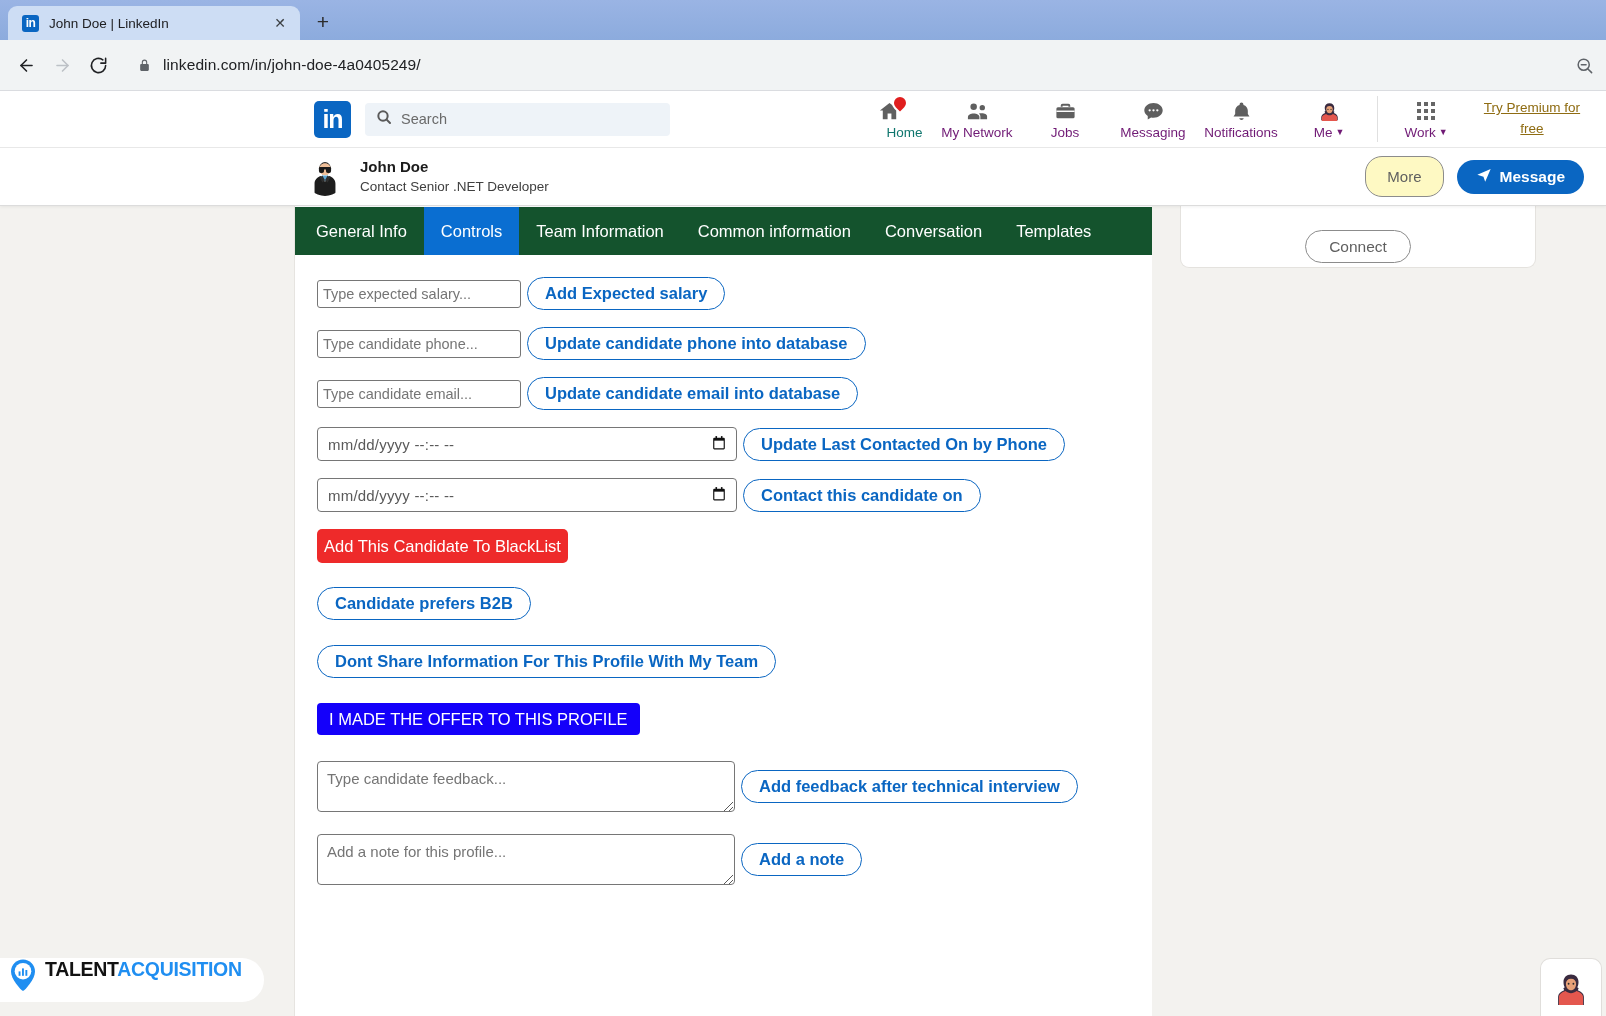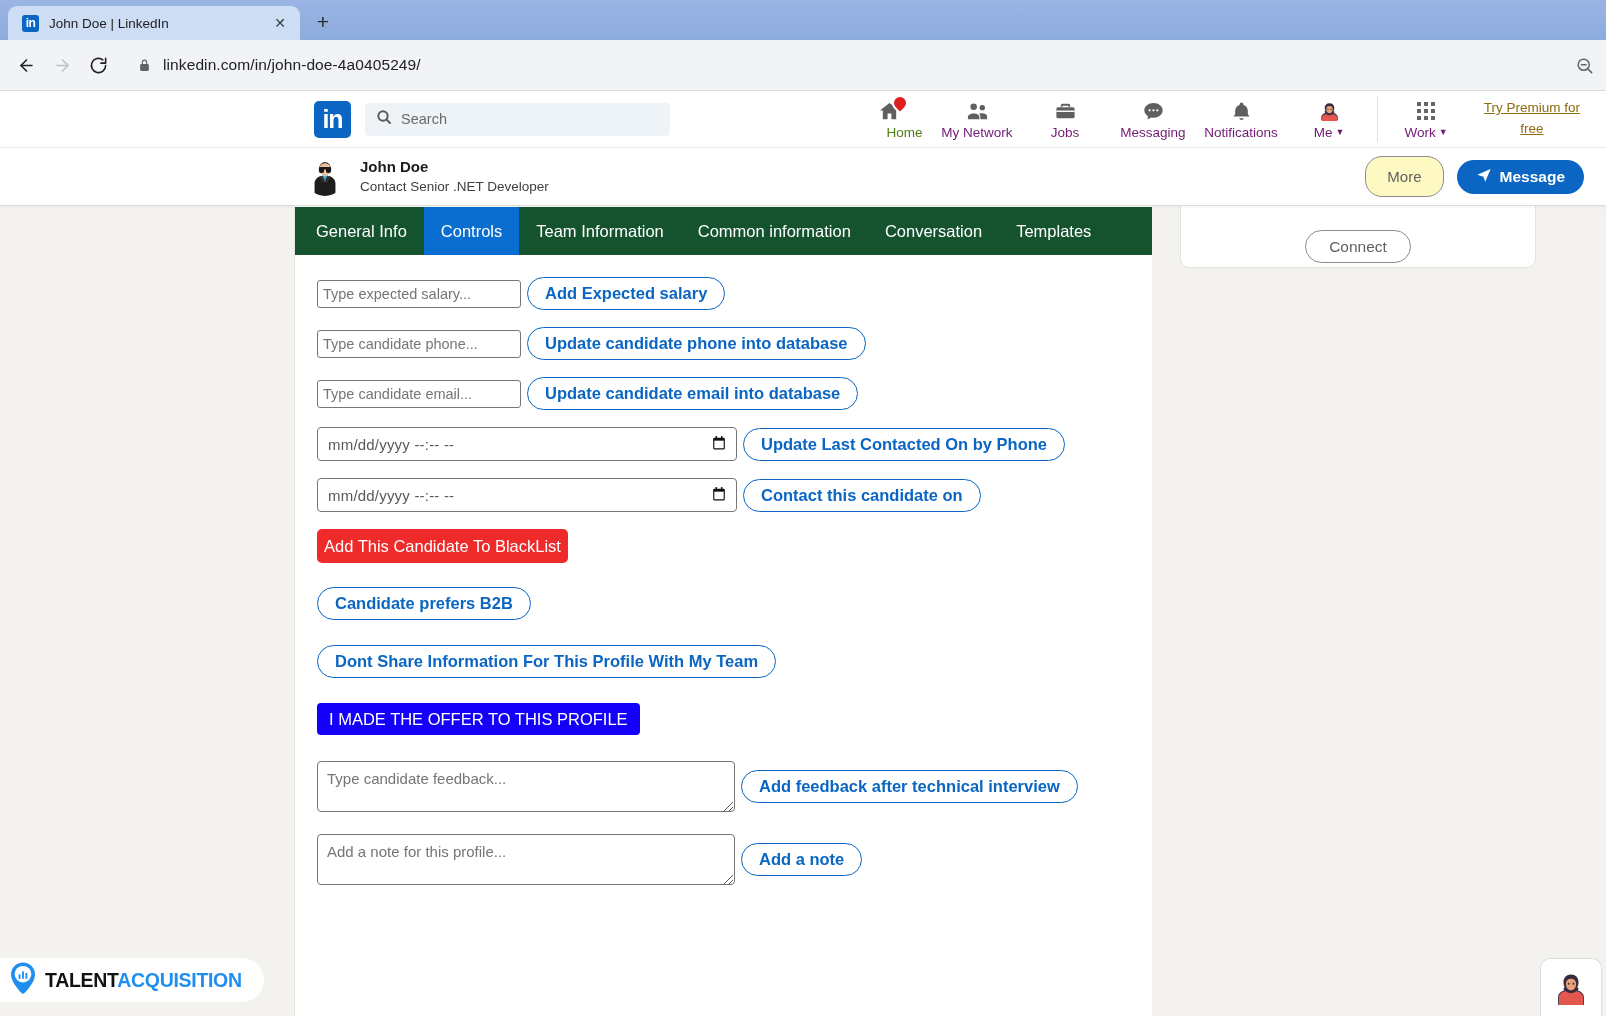--- a/index.html
+++ b/index.html
@@ -164,21 +164,21 @@
     display: flex;
     flex-direction: column;
     align-items: center;
     justify-content: center;
     gap: 1px;
     color: #666666;
     position: relative;
   }
   .li-nav-item .ico { height: 25px; display:flex; align-items:center; justify-content:center; position: relative; }
   .li-nav-item .lbl { font-size: 13.5px; color: #701a75; white-space: nowrap; display:flex; align-items:center; gap:3px; }
-  .li-nav-item.active .lbl { color: #4d7c0f; margin-left: 31px; }
+  .li-nav-item.active .lbl { color: #0f766e; margin-left: 31px; }
   .badge-dot {
     position: absolute;
     top: -4px; right: -7px;
     width: 16px; height: 16px;
     background: #e01e1e;
     border-radius: 50% 50% 50% 0;
     transform: rotate(-45deg);
     border: 2px solid #ffffff;
   }
   .nav-divider {
@@ -424,21 +424,20 @@
   }
 
   
   .watermark {
     position: absolute;
     left: 0; bottom: 14px;
     height: 44px;
     background: #ffffff;
     border-radius: 0 22px 22px 0;
     display: flex;
-    align-items: center;
     padding: 0 22px 0 8px;
     gap: 7px;
     z-index: 20;
   }
   .wm-text { font-size: 19.5px; font-weight: 800; letter-spacing: -0.3px; }
   .wm-text .a { color: #121212; }
   .wm-text .b { color: #1f8ef1; }
 
   
   .chat-widget {

